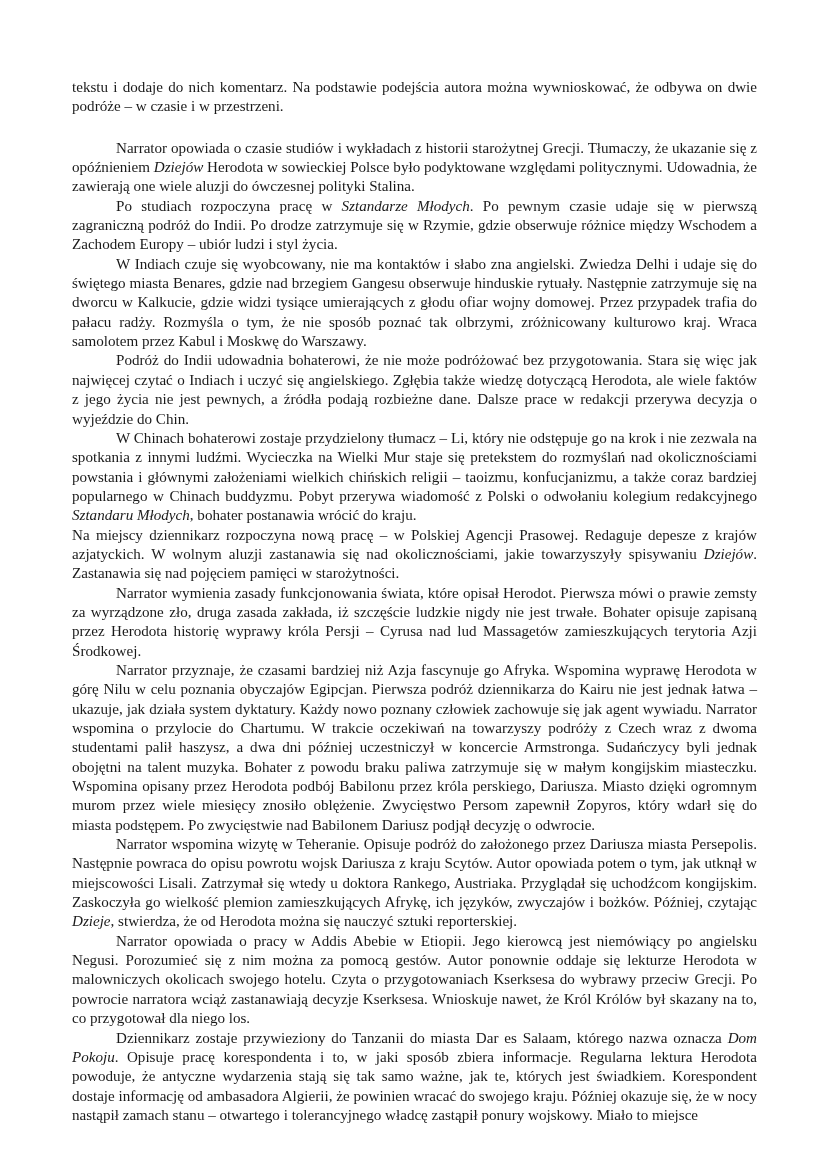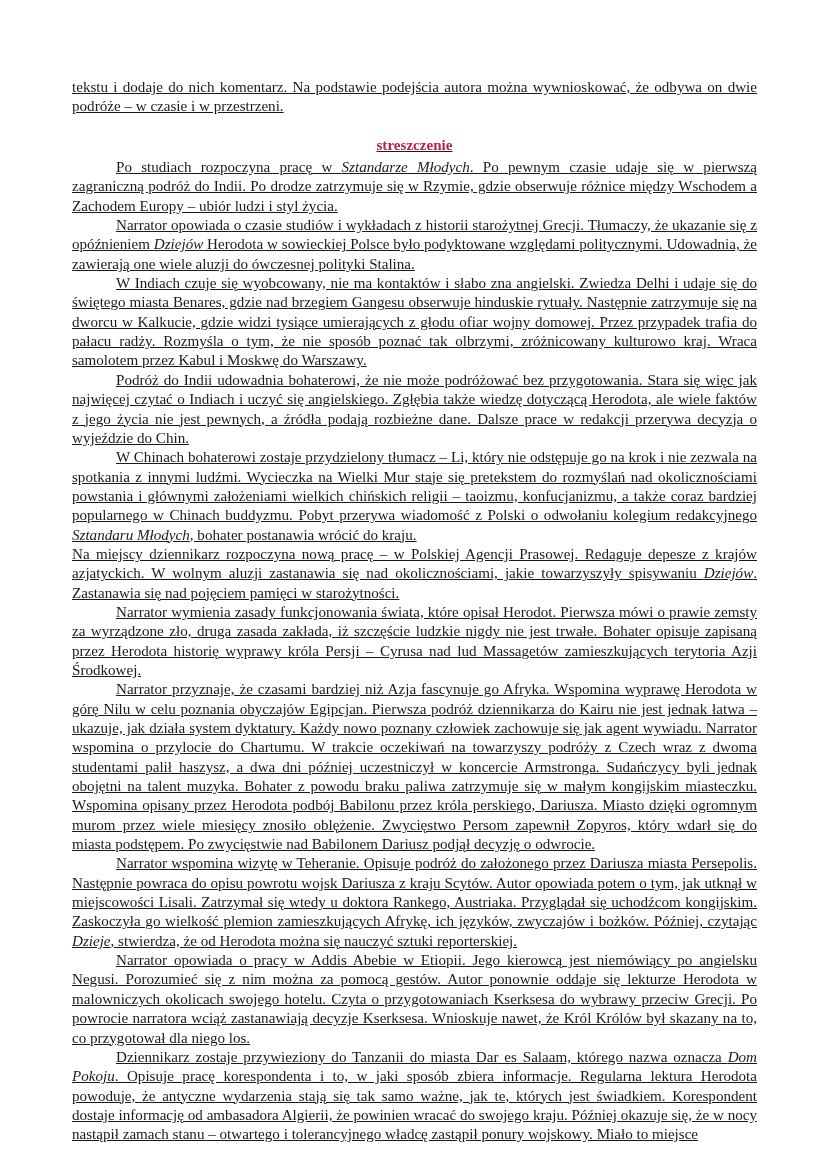--- a/index.html
+++ b/index.html
@@ -22,21 +22,20 @@
     padding: 78px 71px 0 72px;
     background: #ffffff;
   }
   .body-text {
     font-size: 15.1px;
     line-height: 19.35px;
     text-align: justify;
     text-justify: inter-word;
     -webkit-hyphens: none;
     hyphens: none;
-    text-decoration: underline;
   }
   p {
     margin: 0;
     padding: 0;
     text-align: justify;
   }
   p.indented {
     text-indent: 44px;
   }
   p.flush {
@@ -59,27 +58,26 @@
 <body>
 
 <div class="page">
 
   <div class="body-text">
 
     <p class="flush">tekstu i dodaje do nich komentarz. Na podstawie podejścia autora można wywnioskować, że odbywa on dwie podróże – w czasie i w przestrzeni.</p>
 
     <div class="gap-before-heading"></div>
 
-    <h1 class="section-heading" style="color: rgb(189, 31, 79);">streszczenie</h1>
 
     <div class="gap-after-heading"></div>
 
     <div id="paragraph-container">
+        <p class="indented"><span>Narrator opowiada o czasie studiów i wykładach z historii starożytnej Grecji. Tłumaczy, że ukazanie się z opóźnieniem </span><i>Dziejów</i><span> Herodota w sowieckiej Polsce było podyktowane względami politycznymi. Udowadnia, że zawierają one wiele aluzji do ówczesnej polityki Stalina.</span></p>
         <p class="indented"><span>Po studiach rozpoczyna pracę w </span><i>Sztandarze Młodych</i><span>. Po pewnym czasie udaje się w pierwszą zagraniczną podróż do Indii. Po drodze zatrzymuje się w Rzymie, gdzie obserwuje różnice między Wschodem a Zachodem Europy – ubiór ludzi i styl życia.</span></p>
-        <p class="indented"><span>Narrator opowiada o czasie studiów i wykładach z historii starożytnej Grecji. Tłumaczy, że ukazanie się z opóźnieniem </span><i>Dziejów</i><span> Herodota w sowieckiej Polsce było podyktowane względami politycznymi. Udowadnia, że zawierają one wiele aluzji do ówczesnej polityki Stalina.</span></p>
         <p class="indented"><span>W Indiach czuje się wyobcowany, nie ma kontaktów i słabo zna angielski. Zwiedza Delhi i udaje się do świętego miasta Benares, gdzie nad brzegiem Gangesu obserwuje hinduskie rytuały. Następnie zatrzymuje się na dworcu w Kalkucie, gdzie widzi tysiące umierających z głodu ofiar wojny domowej. Przez przypadek trafia do pałacu radży. Rozmyśla o tym, że nie sposób poznać tak olbrzymi, zróżnicowany kulturowo kraj. Wraca samolotem przez Kabul i Moskwę do Warszawy.</span></p>
         <p class="indented"><span>Podróż do Indii udowadnia bohaterowi, że nie może podróżować bez przygotowania. Stara się więc jak najwięcej czytać o Indiach i uczyć się angielskiego. Zgłębia także wiedzę dotyczącą Herodota, ale wiele faktów z jego życia nie jest pewnych, a źródła podają rozbieżne dane. Dalsze prace w redakcji przerywa decyzja o wyjeździe do Chin.</span></p>
         <p class="indented"><span>W Chinach bohaterowi zostaje przydzielony tłumacz – Li, który nie odstępuje go na krok i nie zezwala na spotkania z innymi ludźmi. Wycieczka na Wielki Mur staje się pretekstem do rozmyślań nad okolicznościami powstania i głównymi założeniami wielkich chińskich religii – taoizmu, konfucjanizmu, a także coraz bardziej popularnego w Chinach buddyzmu. Pobyt przerywa wiadomość z Polski o odwołaniu kolegium redakcyjnego </span><i>Sztandaru Młodych</i><span>, bohater postanawia wrócić do kraju.</span></p>
         <p class="flush"><span>Na miejscy dziennikarz rozpoczyna nową pracę – w Polskiej Agencji Prasowej. Redaguje depesze z krajów azjatyckich. W wolnym aluzji zastanawia się nad okolicznościami, jakie towarzyszyły spisywaniu </span><i>Dziejów</i><span>. Zastanawia się nad pojęciem pamięci w starożytności.</span></p>
         <p class="indented"><span>Narrator wymienia zasady funkcjonowania świata, które opisał Herodot. Pierwsza mówi o prawie zemsty za wyrządzone zło, druga zasada zakłada, iż szczęście ludzkie nigdy nie jest trwałe. Bohater opisuje zapisaną przez Herodota historię wyprawy króla Persji – Cyrusa nad lud Massagetów zamieszkujących terytoria Azji Środkowej.</span></p>
         <p class="indented"><span>Narrator przyznaje, że czasami bardziej niż Azja fascynuje go Afryka. Wspomina wyprawę Herodota w górę Nilu w celu poznania obyczajów Egipcjan. Pierwsza podróż dziennikarza do Kairu nie jest jednak łatwa – ukazuje, jak działa system dyktatury. Każdy nowo poznany człowiek zachowuje się jak agent wywiadu. Narrator wspomina o przylocie do Chartumu. W trakcie oczekiwań na towarzyszy podróży z Czech wraz z dwoma studentami palił haszysz, a dwa dni później uczestniczył w koncercie Armstronga. Sudańczycy byli jednak obojętni na talent muzyka. Bohater z powodu braku paliwa zatrzymuje się w małym kongijskim miasteczku. Wspomina opisany przez Herodota podbój Babilonu przez króla perskiego, Dariusza. Miasto dzięki ogromnym murom przez wiele miesięcy znosiło oblężenie. Zwycięstwo Persom zapewnił Zopyros, który wdarł się do miasta podstępem. Po zwycięstwie nad Babilonem Dariusz podjął decyzję o odwrocie.</span></p>
         <p class="indented"><span>Narrator wspomina wizytę w Teheranie. Opisuje podróż do założonego przez Dariusza miasta Persepolis. Następnie powraca do opisu powrotu wojsk Dariusza z kraju Scytów. Autor opowiada potem o tym, jak utknął w miejscowości Lisali. Zatrzymał się wtedy u doktora Rankego, Austriaka. Przyglądał się uchodźcom kongijskim. Zaskoczyła go wielkość plemion zamieszkujących Afrykę, ich języków, zwyczajów i bożków. Później, czytając </span><i>Dzieje</i><span>, stwierdza, że od Herodota można się nauczyć sztuki reporterskiej.</span></p>
         <p class="indented"><span>Narrator opowiada o pracy w Addis Abebie w Etiopii. Jego kierowcą jest niemówiący po angielsku Negusi. Porozumieć się z nim można za pomocą gestów. Autor ponownie oddaje się lekturze Herodota w malowniczych okolicach swojego hotelu. Czyta o przygotowaniach Kserksesa do wybrawy przeciw Grecji. Po powrocie narratora wciąż zastanawiają decyzje Kserksesa. Wnioskuje nawet, że Król Królów był skazany na to, co przygotował dla niego los.</span></p>
         <p class="indented"><span>Dziennikarz zostaje przywieziony do Tanzanii do miasta Dar es Salaam, którego nazwa oznacza </span><i>Dom Pokoju</i><span>. Opisuje pracę korespondenta i to, w jaki sposób zbiera informacje. Regularna lektura Herodota powoduje, że antyczne wydarzenia stają się tak samo ważne, jak te, których jest świadkiem. Korespondent dostaje informację od ambasadora Algierii, że powinien wracać do swojego kraju. Później okazuje się, że w nocy nastąpił zamach stanu – otwartego i tolerancyjnego władcę zastąpił ponury wojskowy. Miało to miejsce</span></p>
       </div>

